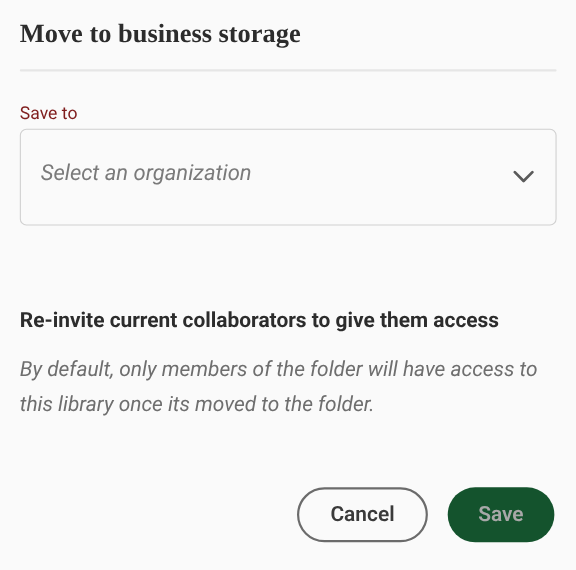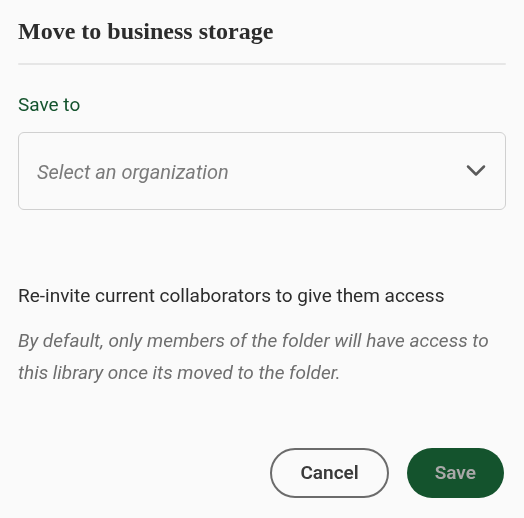--- a/index.html
+++ b/index.html
@@ -22,31 +22,31 @@
     margin-bottom: 18px;
     font-family: Liberation Serif, serif;
   }
   .divider {
     height: 2px;
     background: #e6e6e6;
     border-radius: 1px;
     margin-bottom: 28px;
   }
   .field-label {
-    font-size: 19px;
-    color: #14532d;
-    margin-bottom: 16px;
+    font-size: 16px;
+    color: #7f1d1d;
+    margin-bottom: 5px;
   }
   .select-wrap {
     position: relative;
     width: 100%;
   }
   .org-select {
     width: 100%;
-    height: 78px;
+    height: 88px;
     border: 1px solid #d0d0d0;
     border-radius: 6px;
     background: #fafafa;
     font-size: 20px;
     font-style: italic;
     color: #7a7a7a;
     padding: 0 50px 0 18px;
     appearance: none;
     -webkit-appearance: none;
     cursor: pointer;
@@ -58,21 +58,21 @@
     right: 20px;
     top: 50%;
     transform: translateY(-50%);
     pointer-events: none;
   }
   .reinvite-heading {
     font-size: 19px;
     color: #2c2c2c;
     margin-top: 74px;
     margin-bottom: 18px;
-    font-weight: 400;
+    font-weight: 700;
   }
   .helper-text {
     font-size: 19px;
     font-style: italic;
     color: #6e6e6e;
     line-height: 1.7;
   }
   .button-row {
     display: flex;
     justify-content: flex-end;

